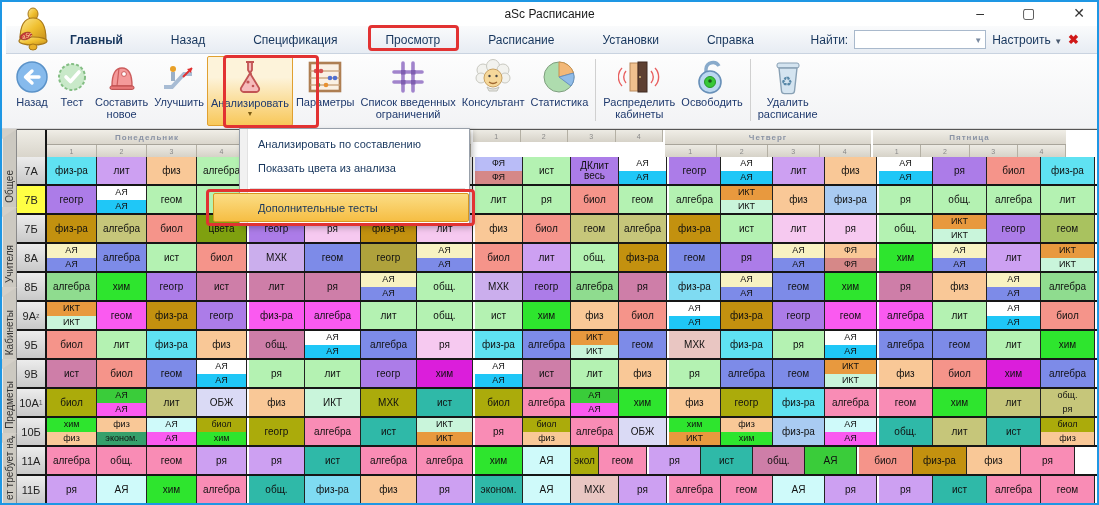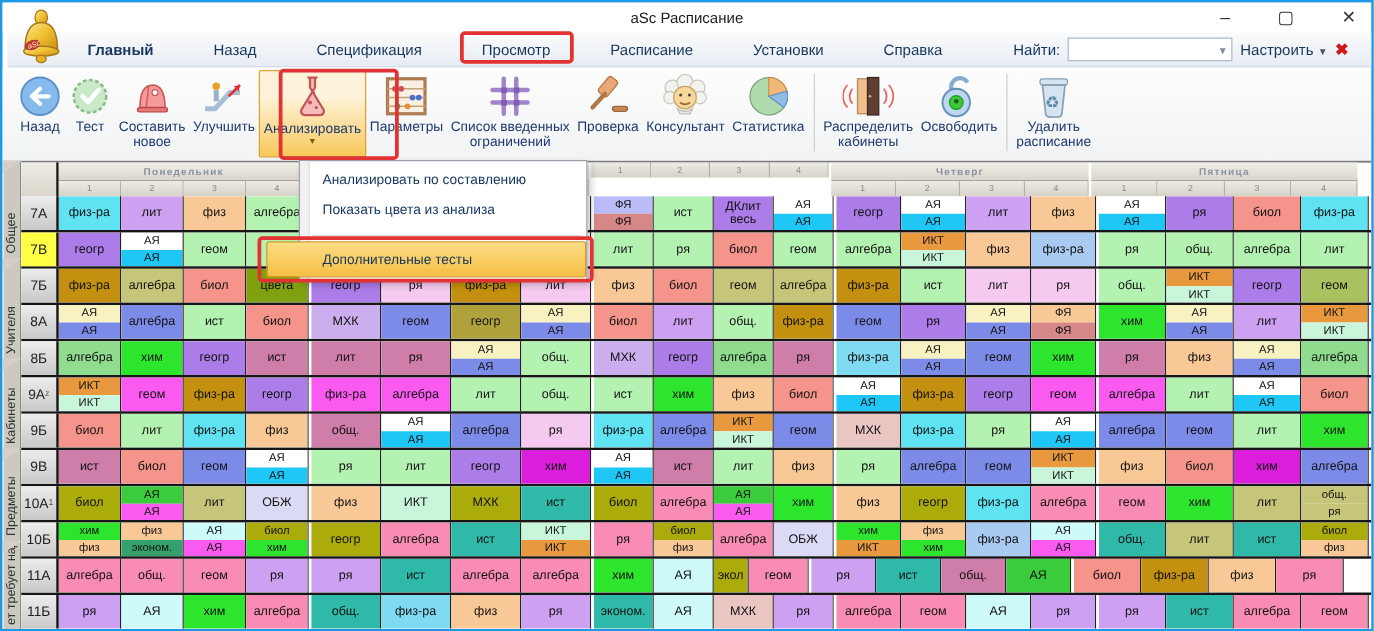--- a/index.html
+++ b/index.html
@@ -224,30 +224,20 @@
               <rect x="12" y="22" width="4.5" height="4.5"></rect>
               <rect x="22" y="22" width="4.5" height="4.5"></rect>
             </g>
           </svg>
         </span>
         <div class="lbl">Список введенных
 ограничений</div>
       </div>
       <div class="tb-btn">
         <span class="ico">
-          <svg width="40" height="36">
-            <rect x="16" y="2" width="9" height="16" rx="2.5" fill="#E8A878" stroke="#B07848" transform="rotate(40 20 10)"></rect>
-            <line x1="18" y1="16" x2="8" y2="27" stroke="#B07848" stroke-width="3.4" stroke-linecap="round"></line>
-            <rect x="24" y="26" width="12" height="4" rx="2" fill="#C88858" stroke="#A06838"></rect>
-          </svg>
-        </span>
-        <div class="lbl">Проверка</div>
-      </div>
-      <div class="tb-btn">
-        <span class="ico">
           <svg width="40" height="38">
             <g fill="#F2F2EE" stroke="#C8C8C0">
               <circle cx="10" cy="12" r="6"></circle>
               <circle cx="20" cy="8" r="6.5"></circle>
               <circle cx="30" cy="12" r="6"></circle>
               <circle cx="8" cy="20" r="5"></circle>
               <circle cx="32" cy="20" r="5"></circle>
             </g>
             <circle cx="20" cy="20" r="9" fill="#F6D89A" stroke="#C8A060"></circle>
             <circle cx="16.5" cy="18" r="1.2" fill="#444"></circle>
@@ -360,21 +350,21 @@
           </div>
           <div class="dgroup" style="width: 208px;">
             <div class="dg-name">Четверг</div>
             <div class="dg-periods">
               <span style="width: 52px;">1</span>
               <span style="width: 52px;">2</span>
               <span style="width: 52px;">3</span>
               <span style="width: 52px;">4</span>
             </div>
           </div>
-          <div class="dgroup" style="width: 215px;">
+          <div class="dgroup" style="width: 195px;">
             <div class="dg-name">Пятница</div>
             <div class="dg-periods">
               <span style="width: 54px;">1</span>
               <span style="width: 54px;">2</span>
               <span style="width: 54px;">3</span>
               <span style="width: 54px;">4</span>
             </div>
           </div>
         </div>
         <div class="t-row">

